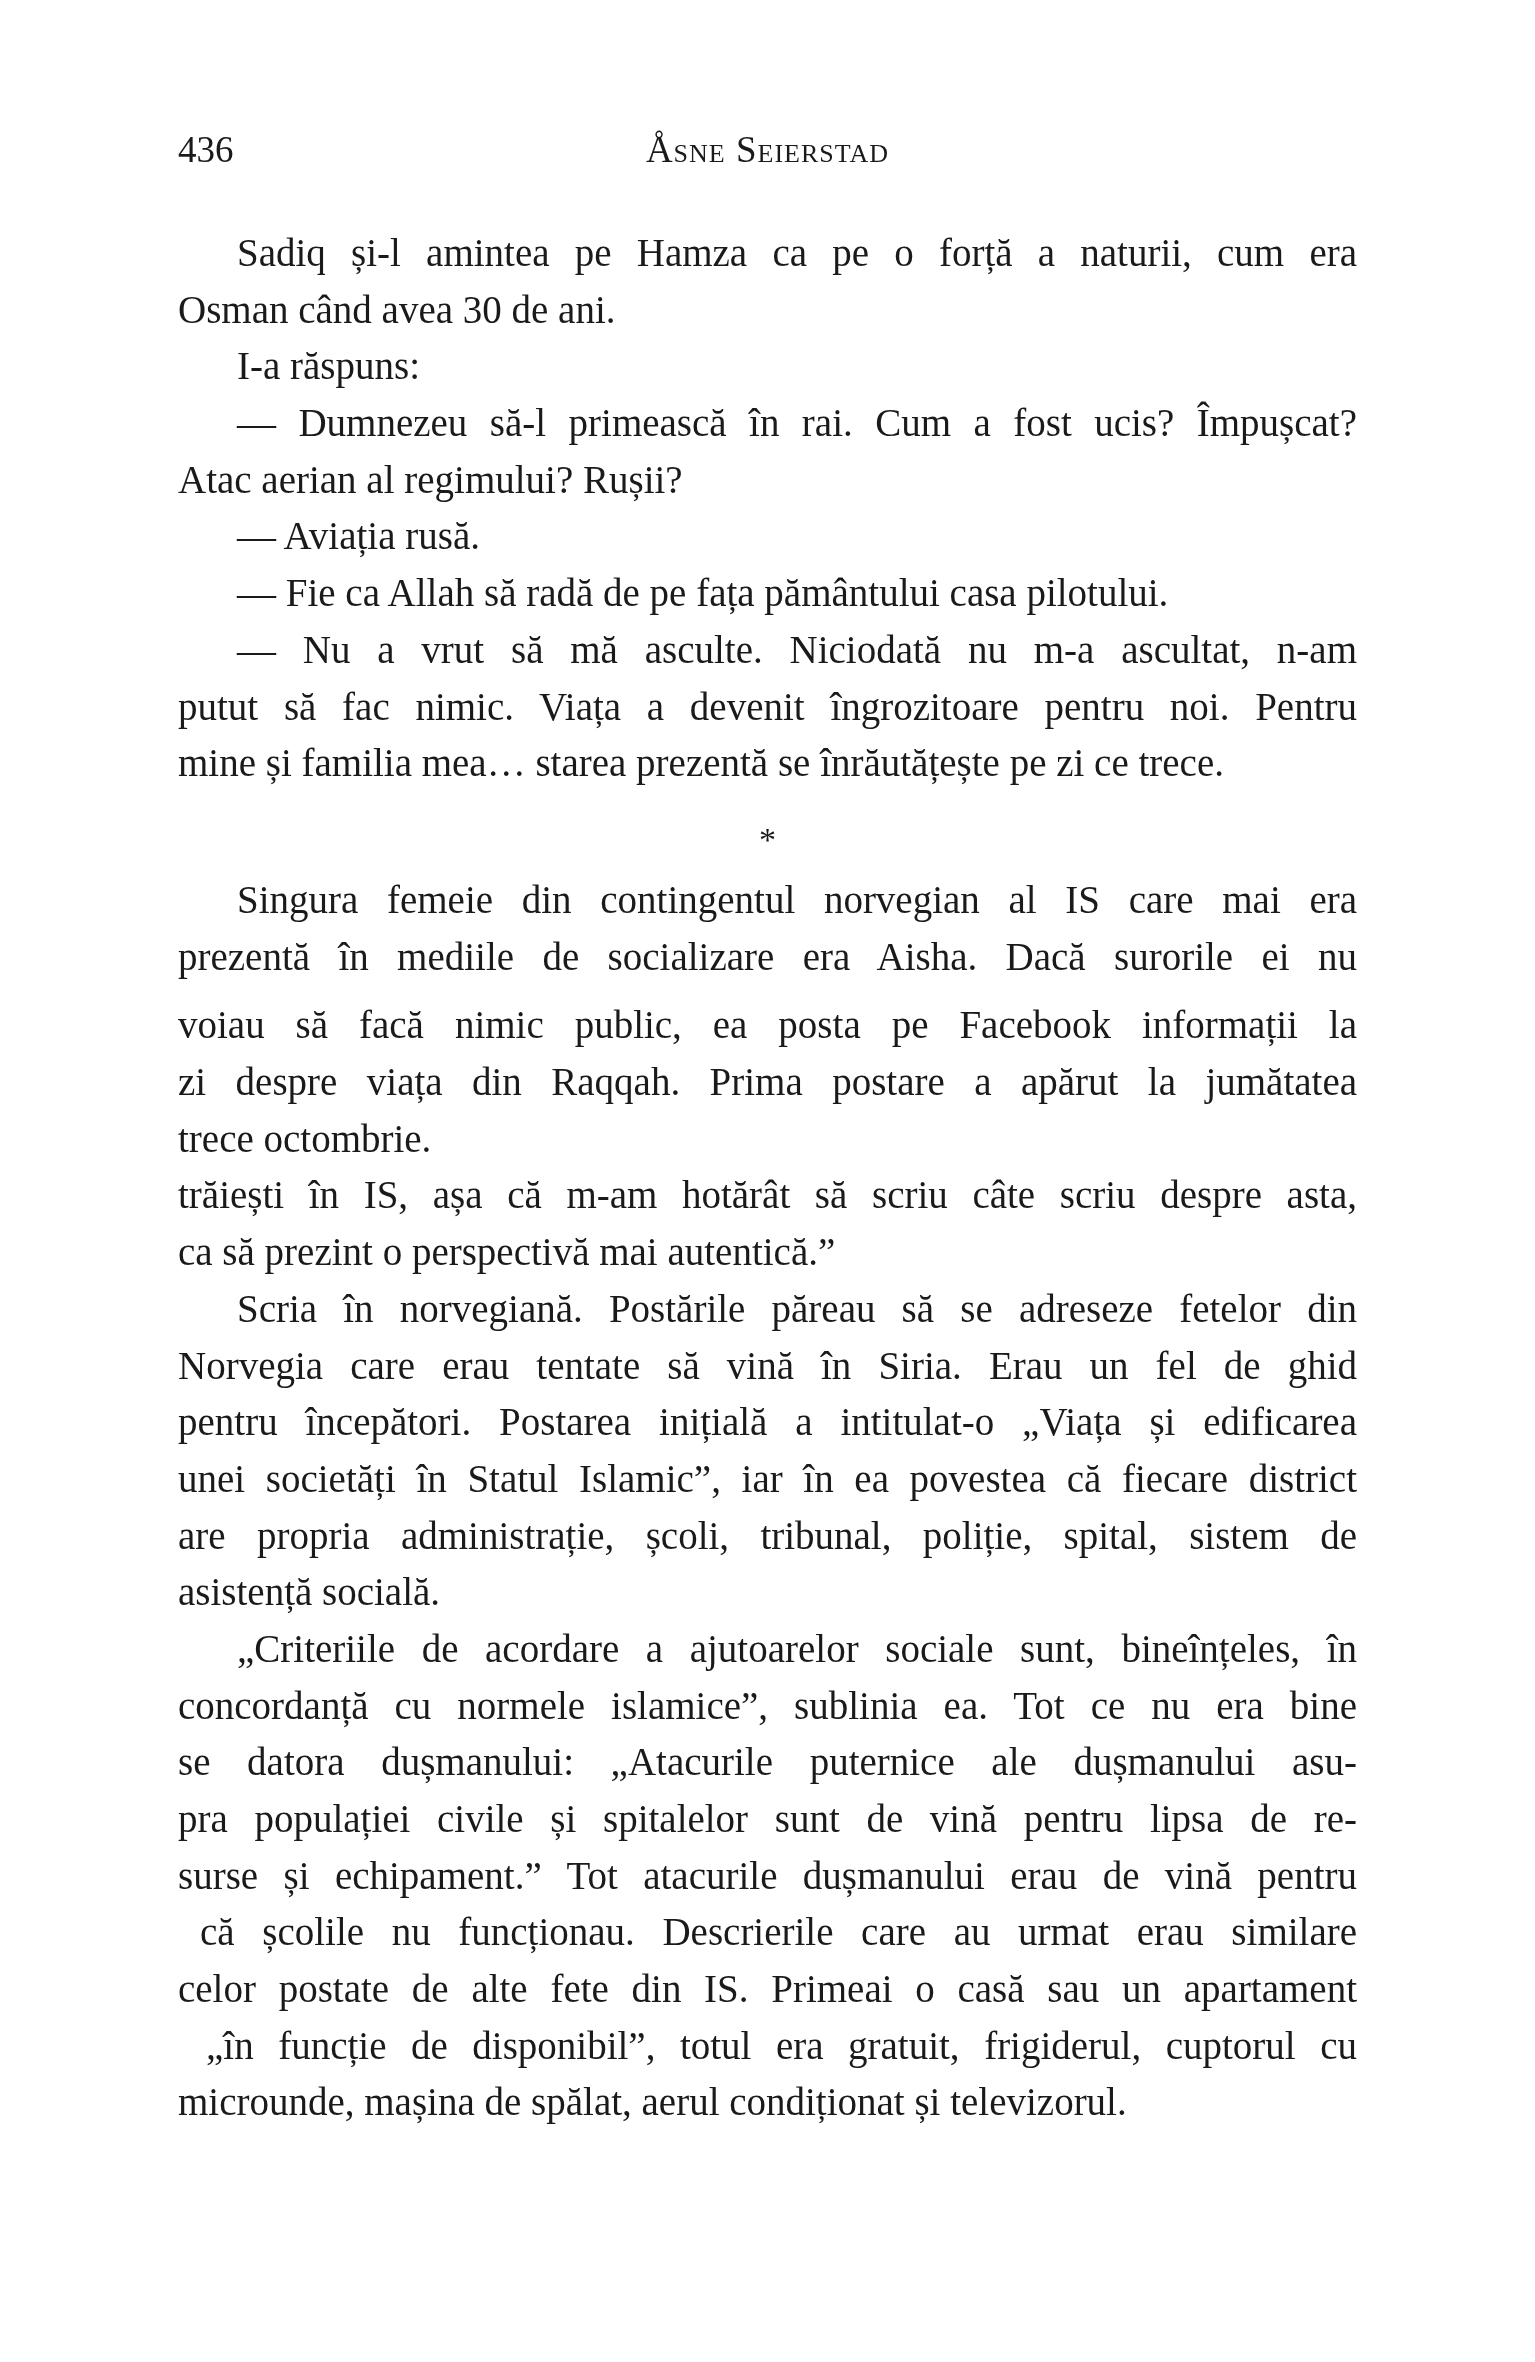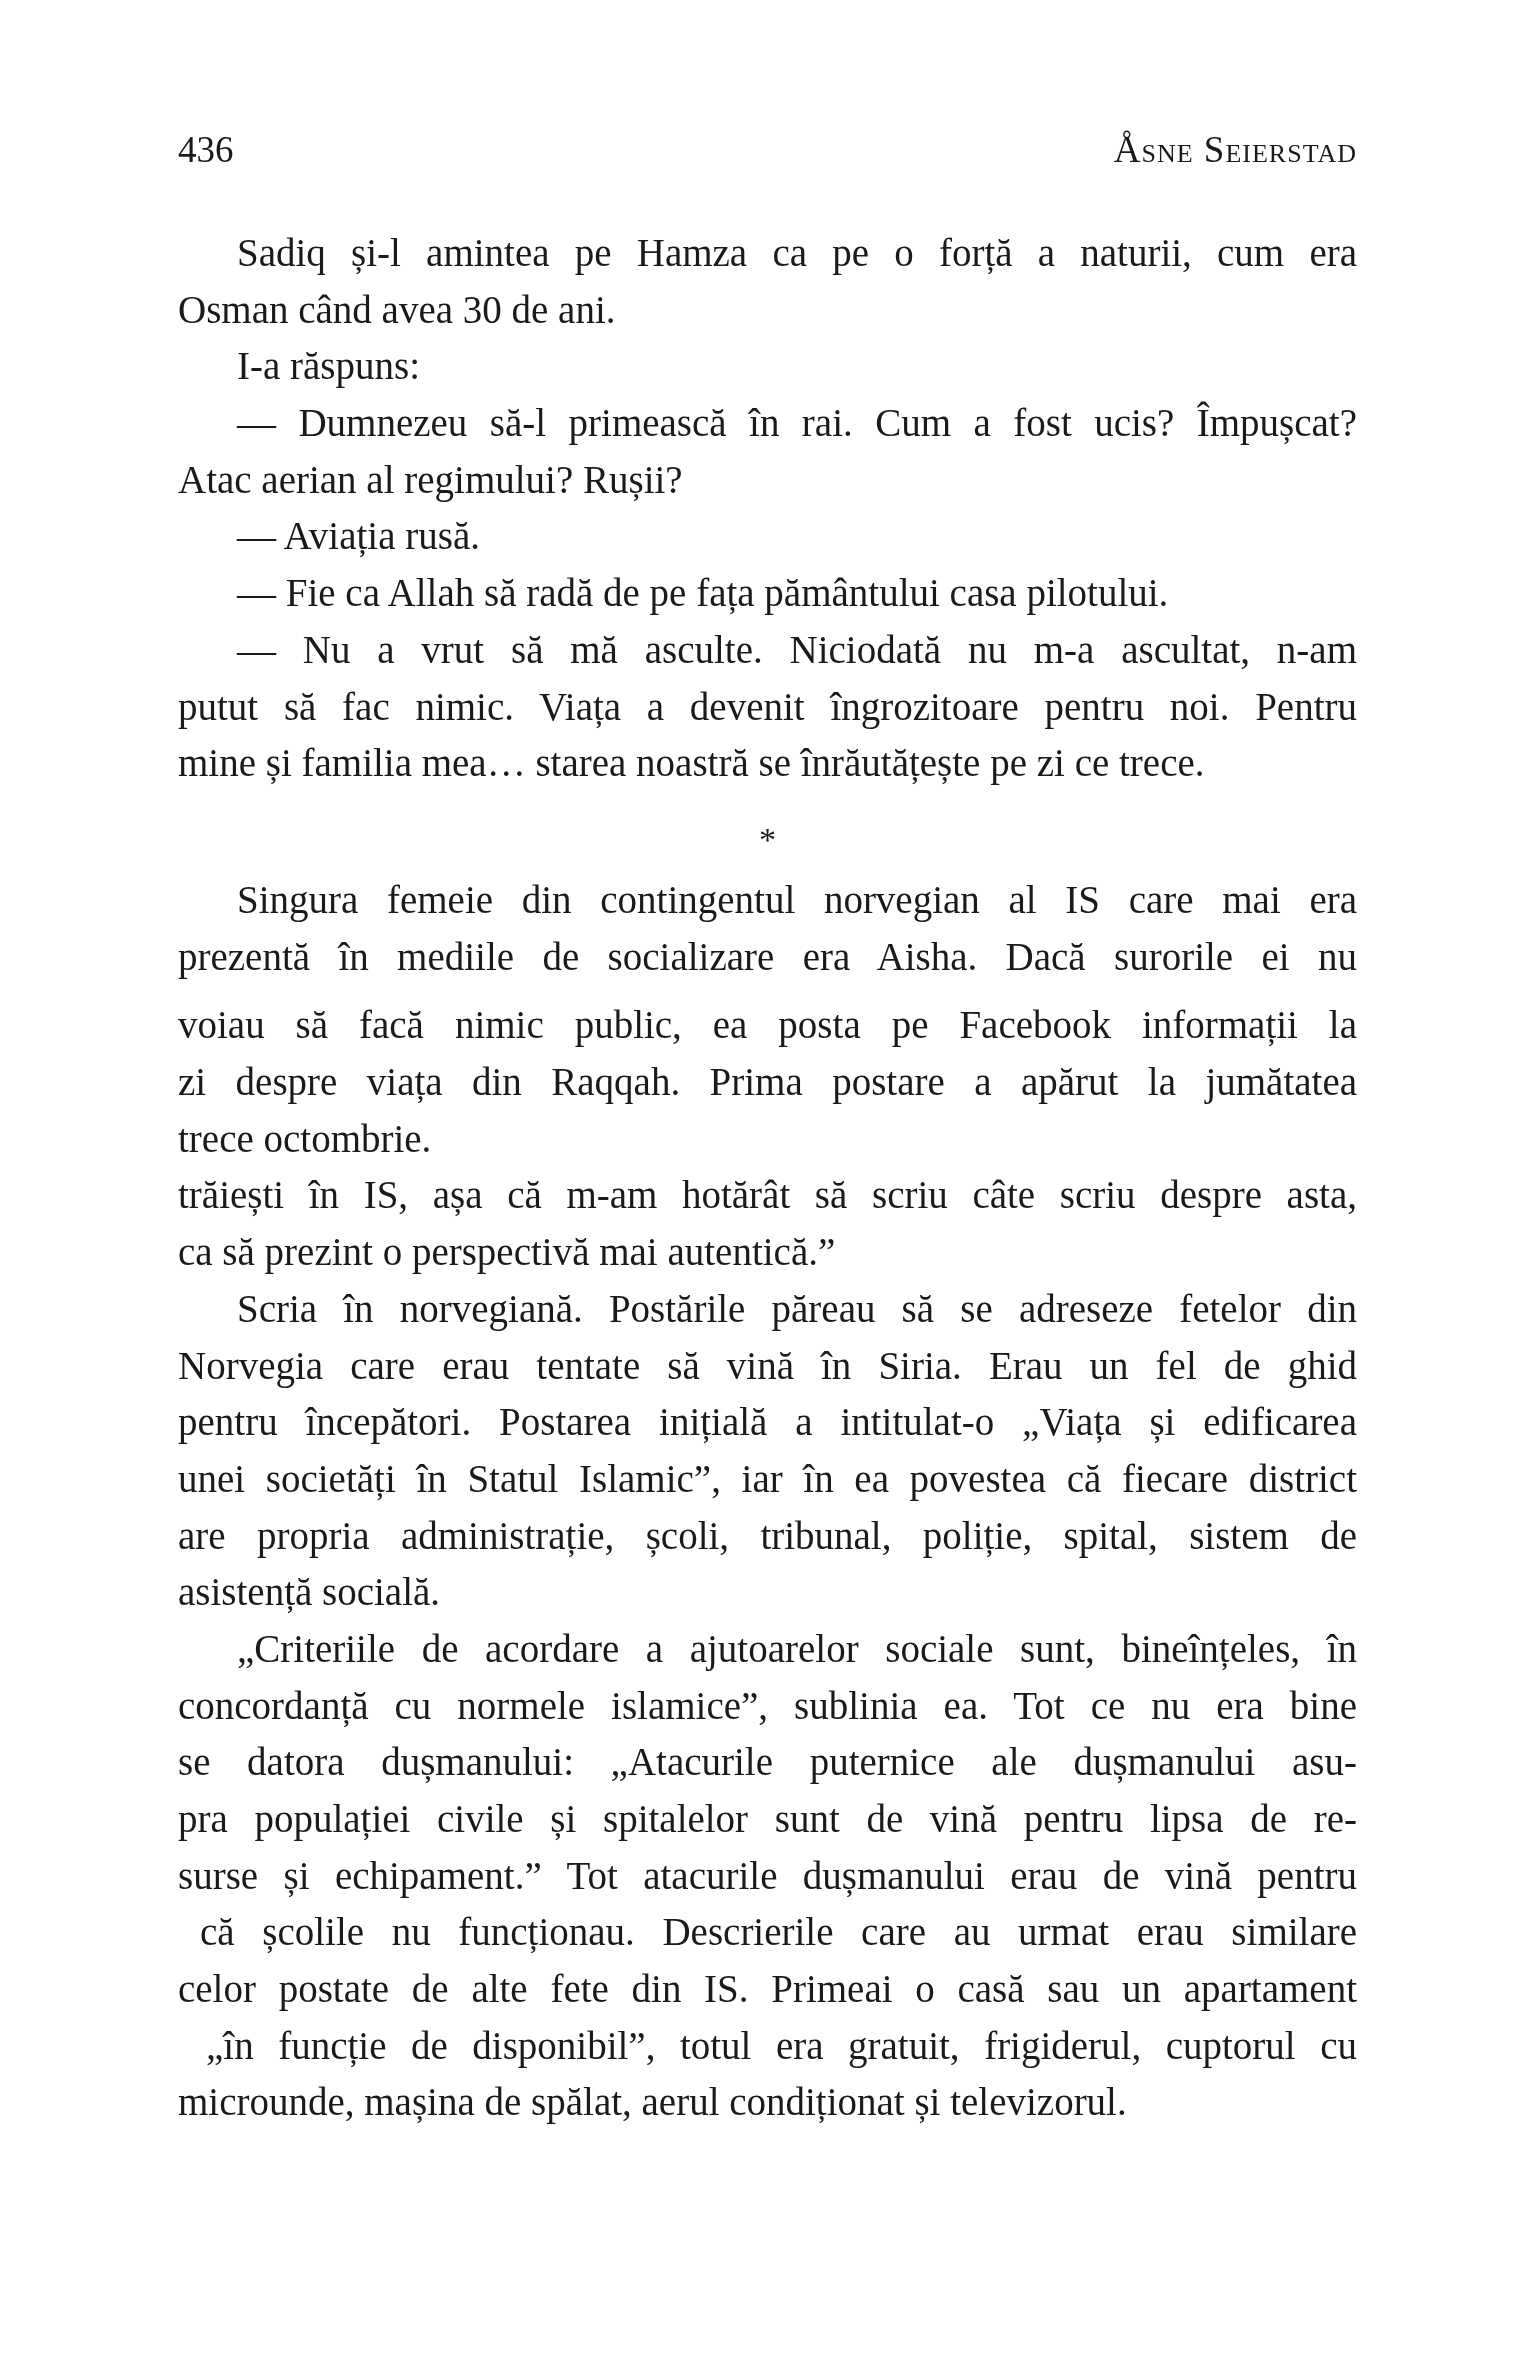--- a/index.html
+++ b/index.html
@@ -34,21 +34,21 @@
     .page-number {
       position: absolute;
       left: 0;
       top: 0;
     }
     .running-title {
       position: absolute;
       left: 0;
       width: 100%;
       top: 0;
-      text-align: right;
+      text-align: center;
       font-variant: small-caps;
       letter-spacing: 1px;
     }
     .text-block {
       position: absolute;
       left: 178px;
       width: 1179px;
       font-size: 39px;
     }
     .block-1 { top: 225px; }
@@ -98,21 +98,21 @@
 
     <div class="line indent" style="white-space: normal;">— Dumnezeu să-l primească în rai. Cum a fost ucis? Împușcat?</div>
     <div class="line last" style="white-space: normal;">Atac aerian al regimului? Rușii?</div>
 
     <div class="line indent last" style="white-space: normal;">— Aviația rusă.</div>
 
     <div class="line indent last" style="white-space: normal;">— Fie ca Allah să radă de pe fața pământului casa pilotului.</div>
 
     <div class="line indent" style="white-space: normal;">— Nu a vrut să mă asculte. Niciodată nu m-a ascultat, n-am</div>
     <div class="line" style="white-space: normal;">putut să fac nimic. Viața a devenit îngrozitoare pentru noi. Pentru</div>
-    <div class="line last" style="white-space: normal;">mine și familia mea… starea noastră se înrăutățește pe zi ce trece.</div>
+    <div class="line last" style="white-space: normal;">mine și familia mea… starea prezentă se înrăutățește pe zi ce trece.</div>
   </div>
 
   <div class="separator">*</div>
 
   <div class="text-block block-2">
 
     <div class="line indent" style="white-space: normal;">Singura femeie din contingentul norvegian al IS care mai era</div>
     <div class="line" style="white-space: normal;">prezentă în mediile de socializare era Aisha. Dacă surorile ei nu</div>
     <div class="line" style="white-space: normal; margin-top: 12px;">voiau să facă nimic public, ea posta pe Facebook informații la</div>
     <div class="line" style="white-space: normal;">zi despre viața din Raqqah. Prima postare a apărut la jumătatea</div>

